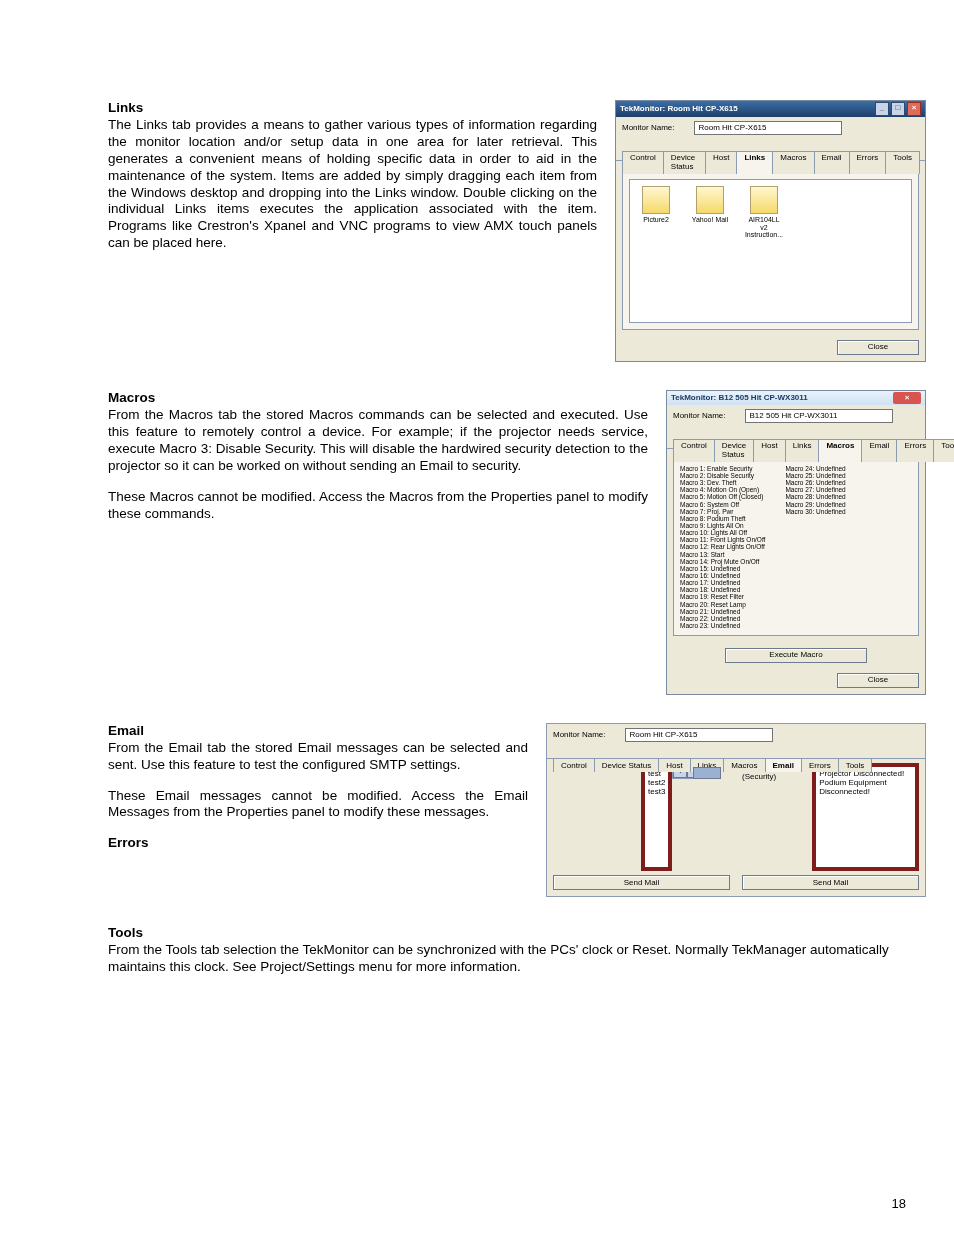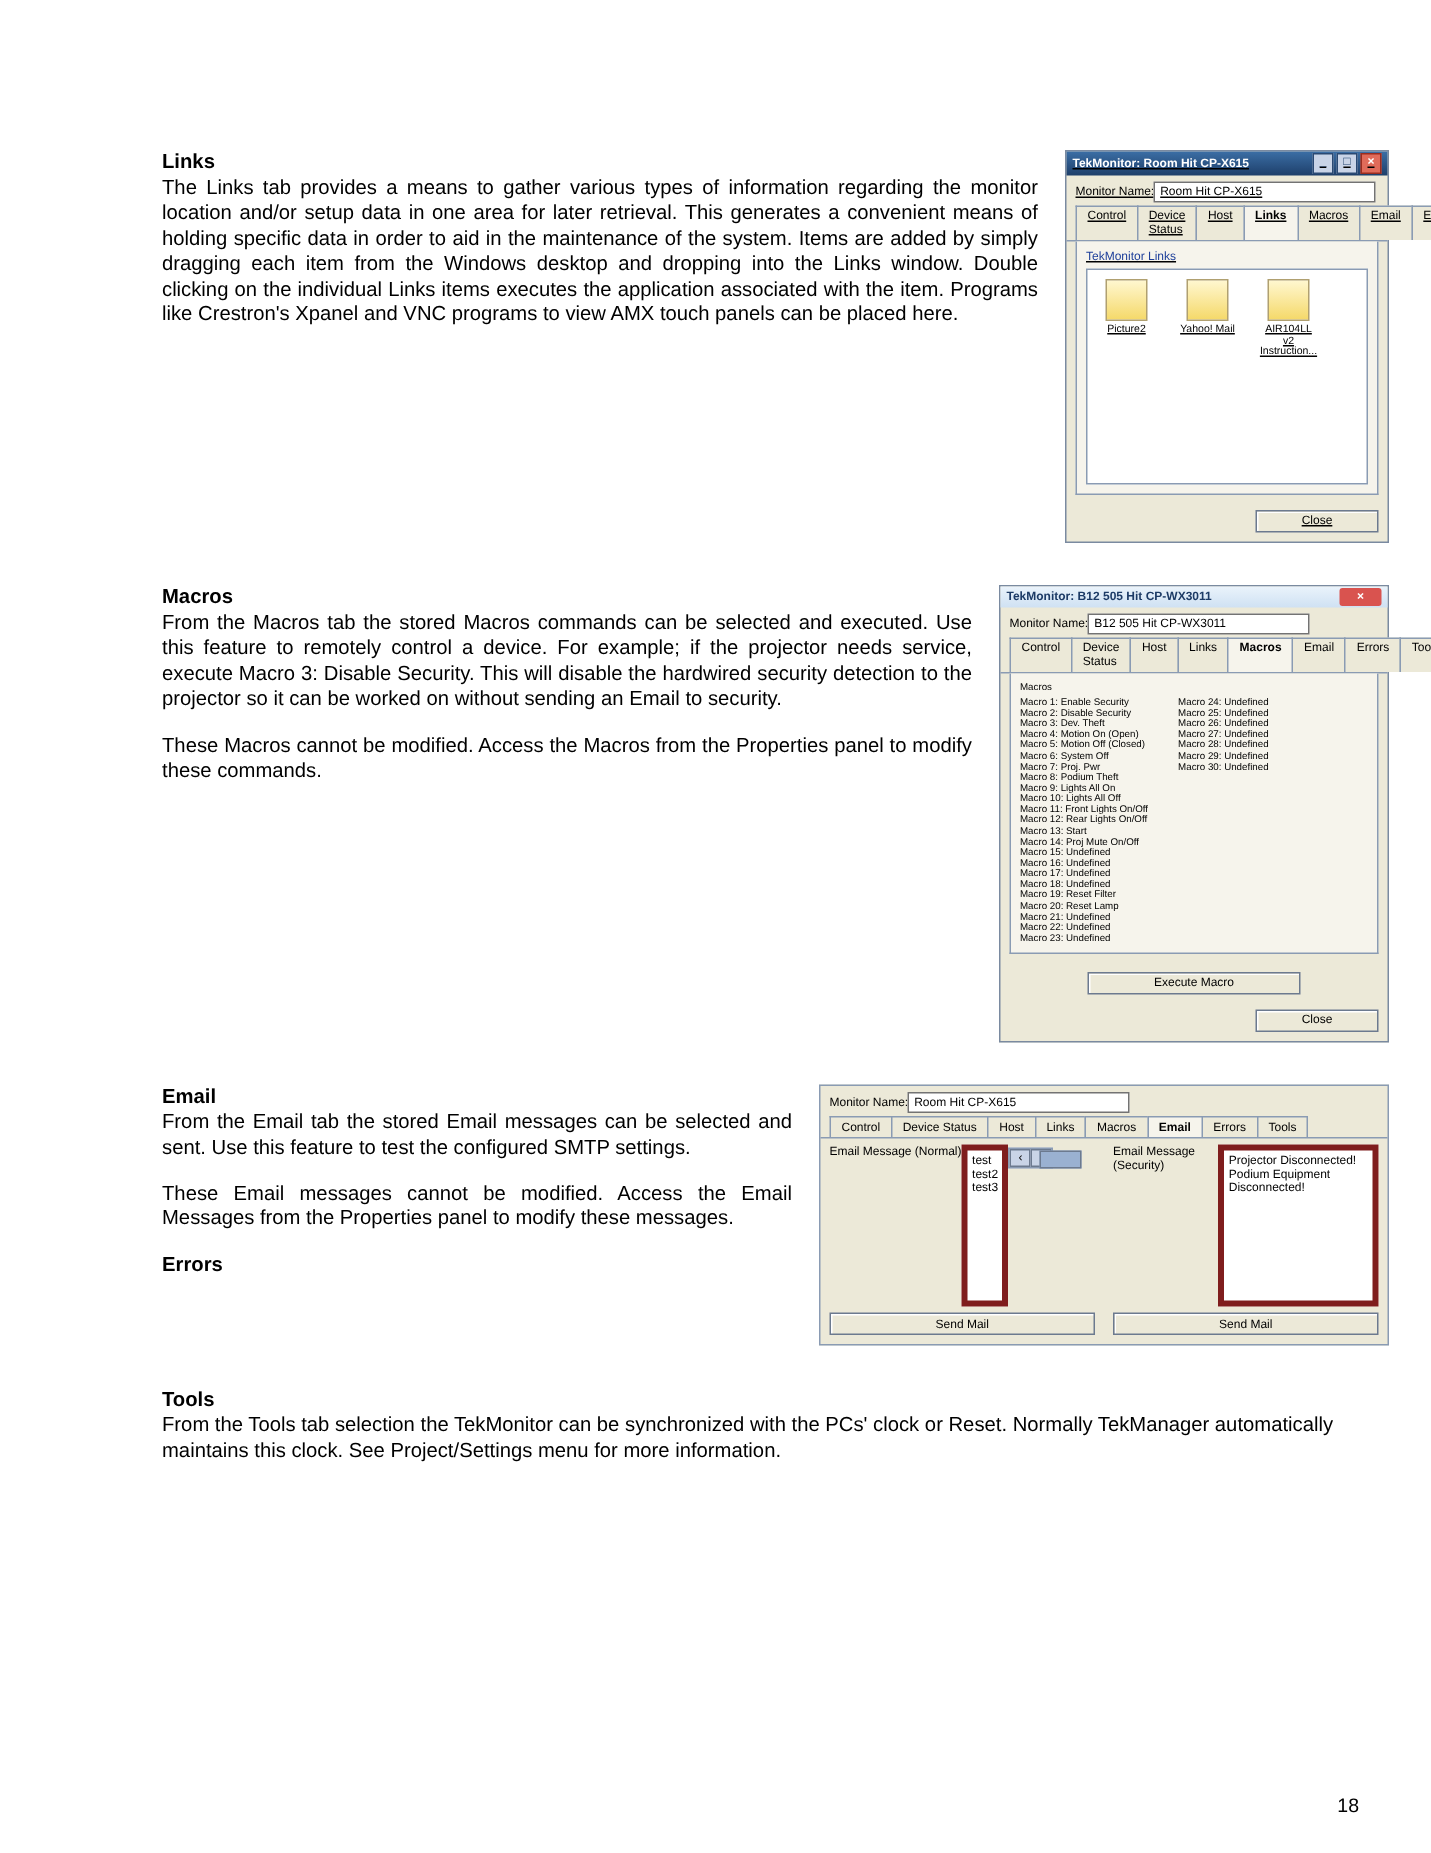--- a/index.html
+++ b/index.html
@@ -67,21 +67,21 @@
   .titlebar .tbtns { display: flex; gap: 2px; }
   .titlebar .tb {
     width: 12px; height: 12px;
     background: #c9d4e7;
     border: 1px solid #2b4a73;
     font-size: 8px; line-height: 10px; text-align: center;
     color: #1e3f6a;
   }
   .tb.close { background: #e06b5a; color: #fff; border-color: #9a2d1f; }
   .monrow {
-    display: flex; align-items: center; gap: 0;
+    display: flex; align-items: center; gap: 20px;
     padding: 4px 6px 2px 6px;
   }
   .monrow .label { white-space: nowrap; }
   .monrow .field {
     flex: 0 0 auto;
     width: 140px;
     height: 12px;
     background: #fff;
     border: 1px solid #737373;
     padding: 0 3px;
@@ -94,21 +94,21 @@
     gap: 0;
     border-bottom: 1px solid #8a9bb3;
   }
   .tab {
     padding: 2px 7px;
     border: 1px solid #8a9bb3;
     border-bottom: none;
     background: #ece9d8;
     margin-right: -1px;
     position: relative;
-    top: 0;
+    top: 14px;
   }
   .tab.active {
     background: #f6f4ec;
     font-weight: bold;
     z-index: 1;
   }
   .content {
     background: #f6f4ec;
     border: 1px solid #8a9bb3;
     border-top: none;
@@ -217,21 +217,21 @@
 
 <div class="page">
 
   <div class="row">
     <div class="textcol">
       <div class="sec-title">Links</div>
       <div class="para">The Links tab provides a means to gather various types of information regarding the monitor location and/or setup data in one area for later retrieval. This generates a convenient means of holding specific data in order to aid in the maintenance of the system. Items are added by simply dragging each item from the Windows desktop and dropping into the Links window. Double clicking on the individual Links items executes the application associated with the item. Programs like Crestron's Xpanel and VNC programs to view AMX touch panels can be placed here.</div>
     </div>
     <div class="imgcol">
 
-      <div class="win" style="width:216px;text-decoration:underline;">
+      <div class="win" style="width:311px;">
         <div class="titlebar">
           <span>TekMonitor: Room Hit CP-X615</span>
           <span class="tbtns">
             <span class="tb">_</span>
             <span class="tb">□</span>
             <span class="tb close">×</span>
           </span>
         </div>
         <div class="monrow">
           <span class="label">Monitor Name:</span>

